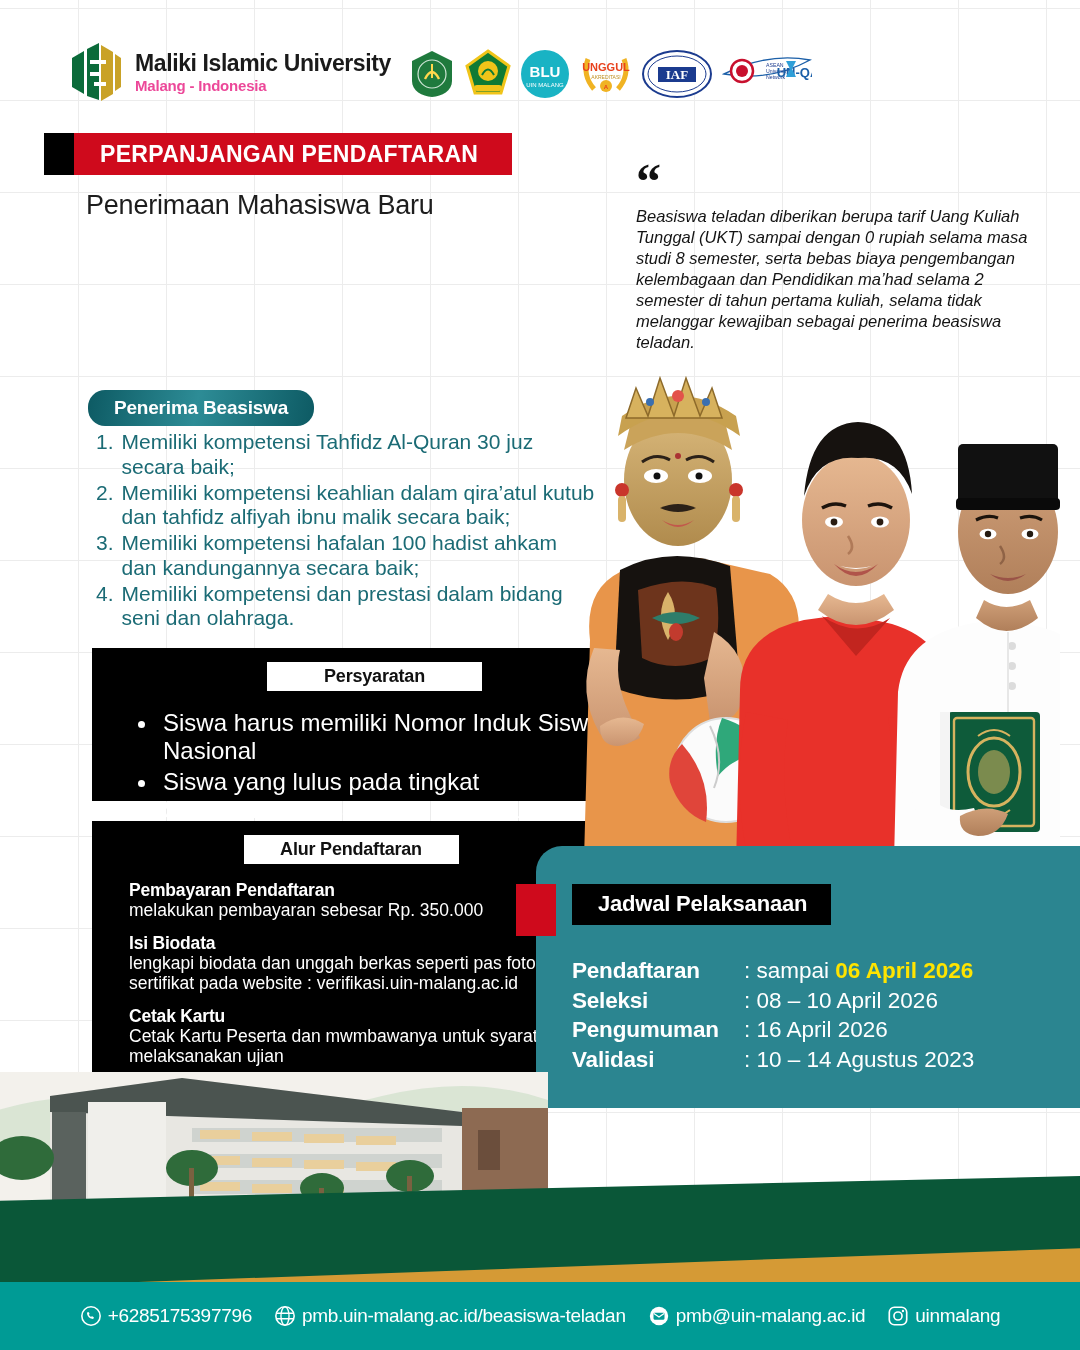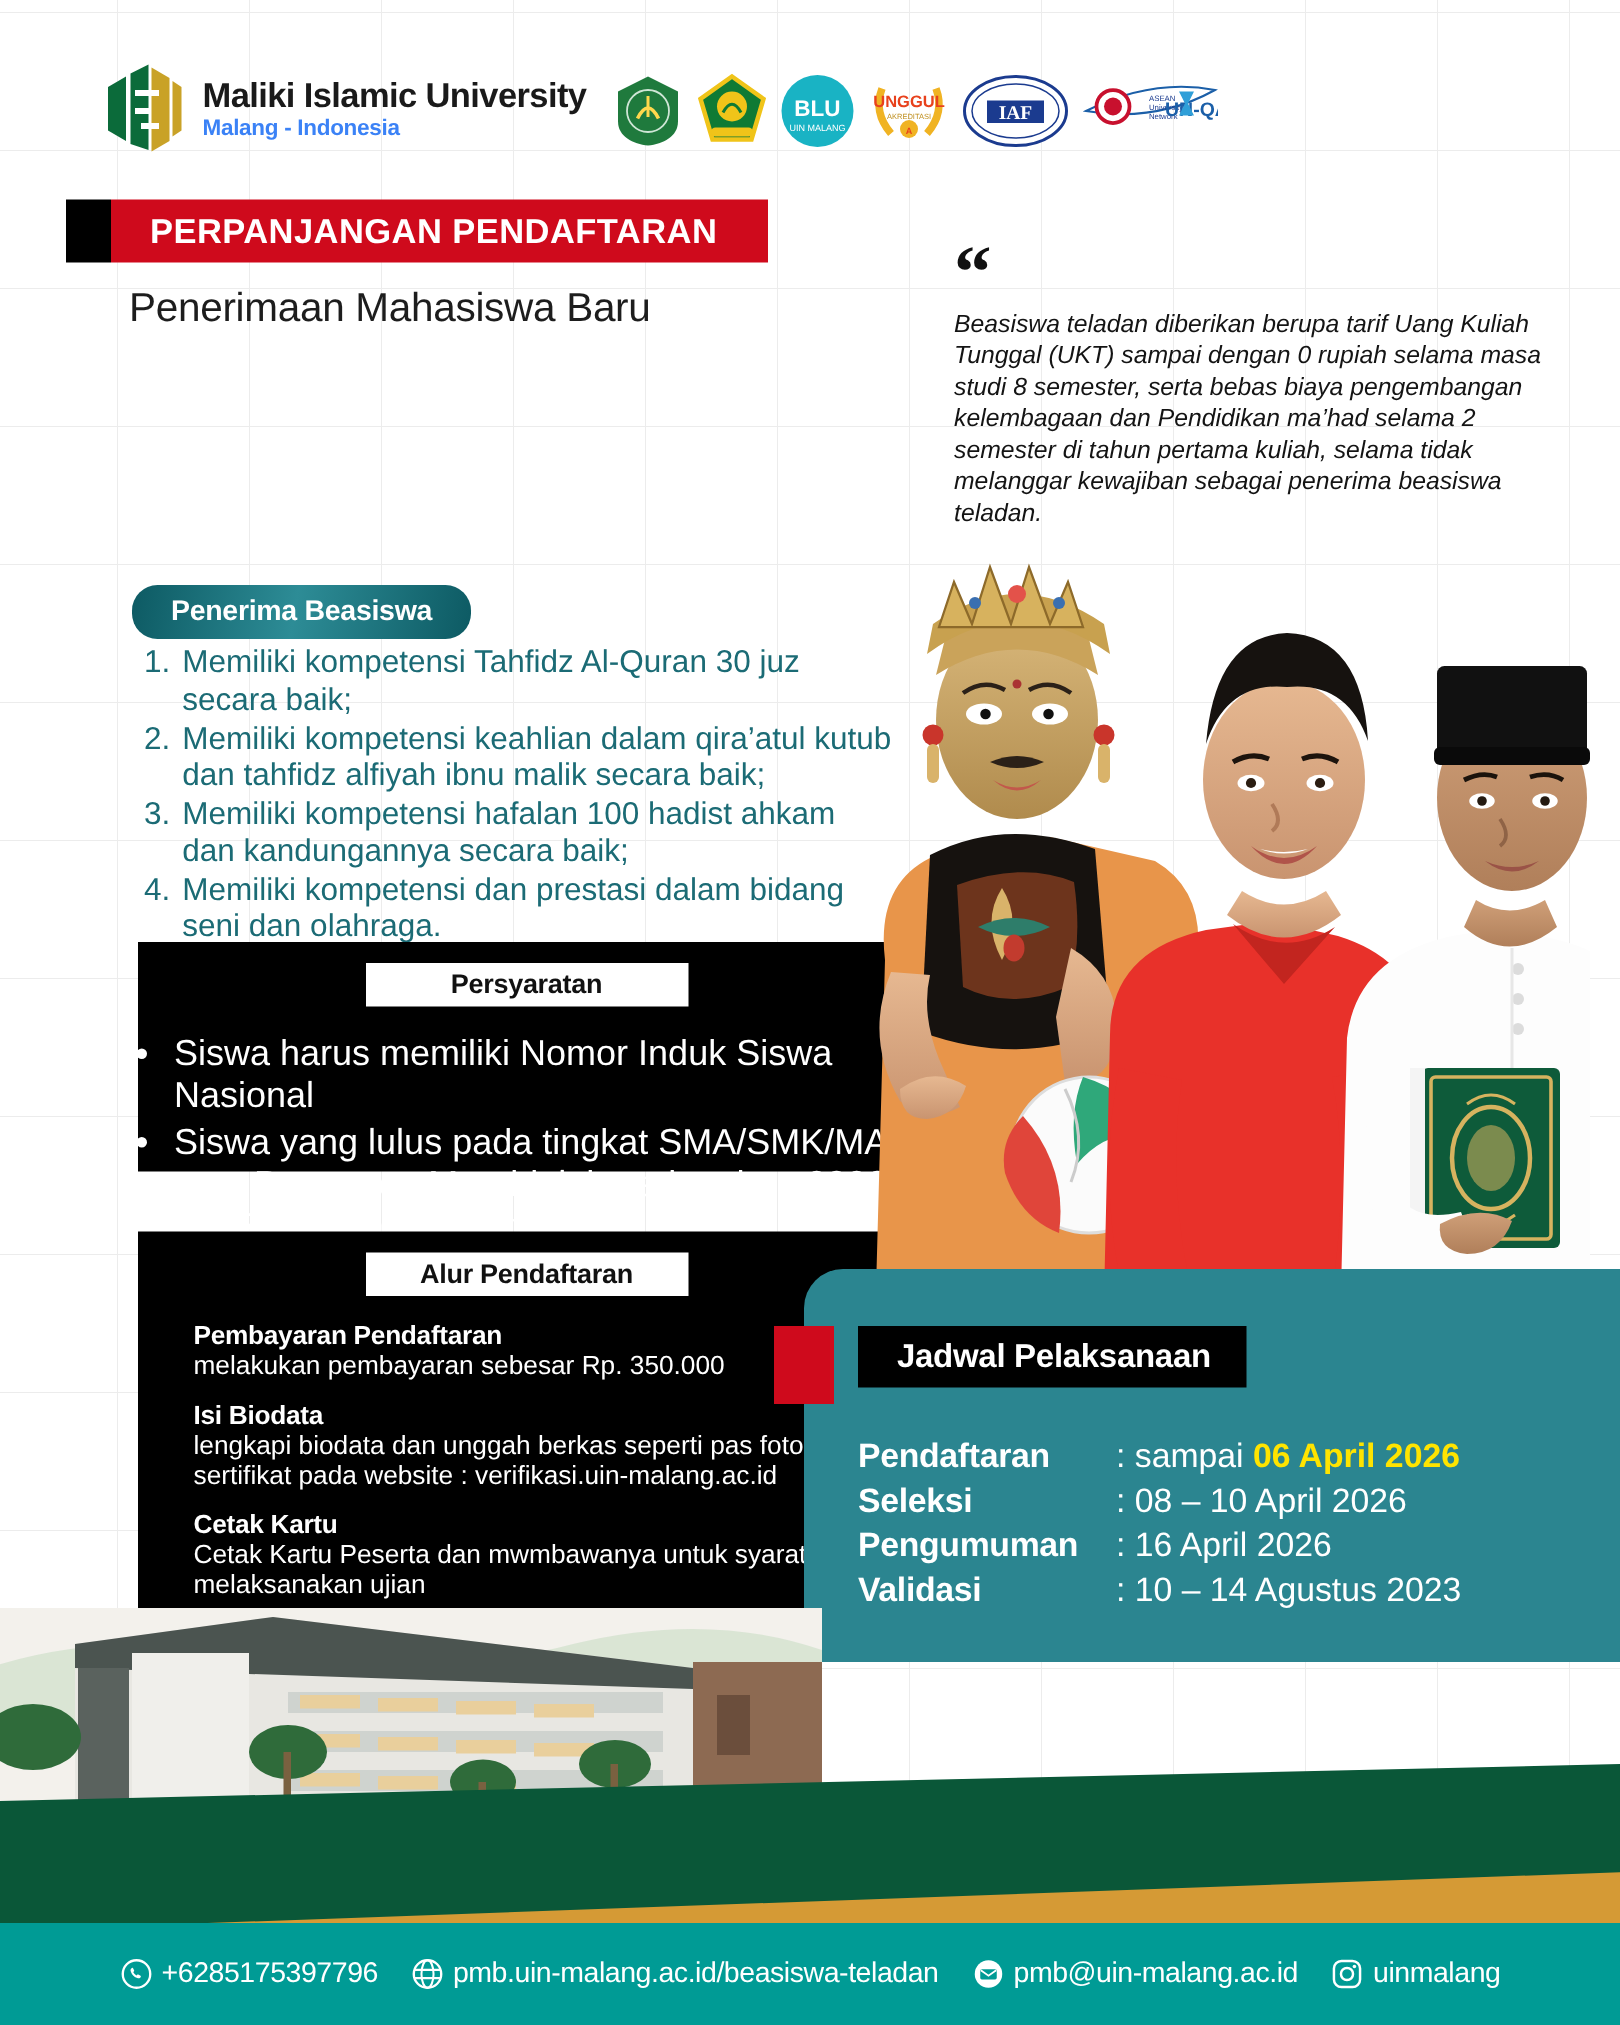--- a/index.html
+++ b/index.html
@@ -25,21 +25,21 @@
   .stage{ position:absolute; inset:0; z-index:2; }
 
   
   .header{ position:absolute; top:42px; left:0; width:856px; height:70px; }
   .logo-wrap{ position:absolute; left:68px; top:0; display:flex; align-items:center; gap:11px; }
   .logo-mark{ width:56px; height:62px; flex:0 0 auto; }
   .logo-text .l1{
     font-size:23px; font-weight:bold; color:#1a1a1a; letter-spacing:-0.4px; line-height:1.05;
   }
   .logo-text .l2{
-    font-size:15px; font-weight:bold; color:#3b82f6; letter-spacing:-0.2px; line-height:1.2; margin-top:1px;
+    font-size:15px; font-weight:bold; color:#ec4899; letter-spacing:-0.2px; line-height:1.2; margin-top:1px;
   }
 
   .accreds{ position:absolute; right:44px; top:6px; display:flex; align-items:center; gap:8px; }
   .acc{ height:52px; display:flex; align-items:center; }
 
   
   .ribbon{ position:absolute; left:44px; top:133px; height:42px; display:flex; align-items:stretch; }
   .ribbon .blk{ width:30px; background:#000; }
   .ribbon .red{
     background:#cf0a1c; color:#fff; font-size:23px; font-weight:bold;
@@ -77,21 +77,21 @@
 
   
   .blackbox{ position:absolute; background:#000; }
   .boxhead{
     background:#fff; color:#111; font-size:18px; font-weight:bold;
     text-align:center; padding:4px 0; width:215px; margin:14px auto 0 auto;
     letter-spacing:-0.2px;
   }
   .boxhead.wide{ width:215px; }
 
-  #persyaratan{ left:92px; top:628px; width:518px; height:153px; }
+  #persyaratan{ left:92px; top:648px; width:518px; height:153px;padding-left:47px; }
   #persyaratan ul{ margin:18px 0 0 20px; color:#fff; font-size:24px; line-height:1.17; }
   #persyaratan li{ margin-bottom:3px; padding-left:4px; }
 
   #alur{ left:92px; top:821px; width:518px; height:286px; }
   #alur .step{ margin:0 0 0 37px; color:#fff; }
   #alur .steps{ margin-top:16px; }
   #alur .st-title{ font-size:17.5px; font-weight:bold; letter-spacing:-0.2px; }
   #alur .st-desc{ font-size:17.5px; line-height:1.14; margin-bottom:12px; }
 
   

